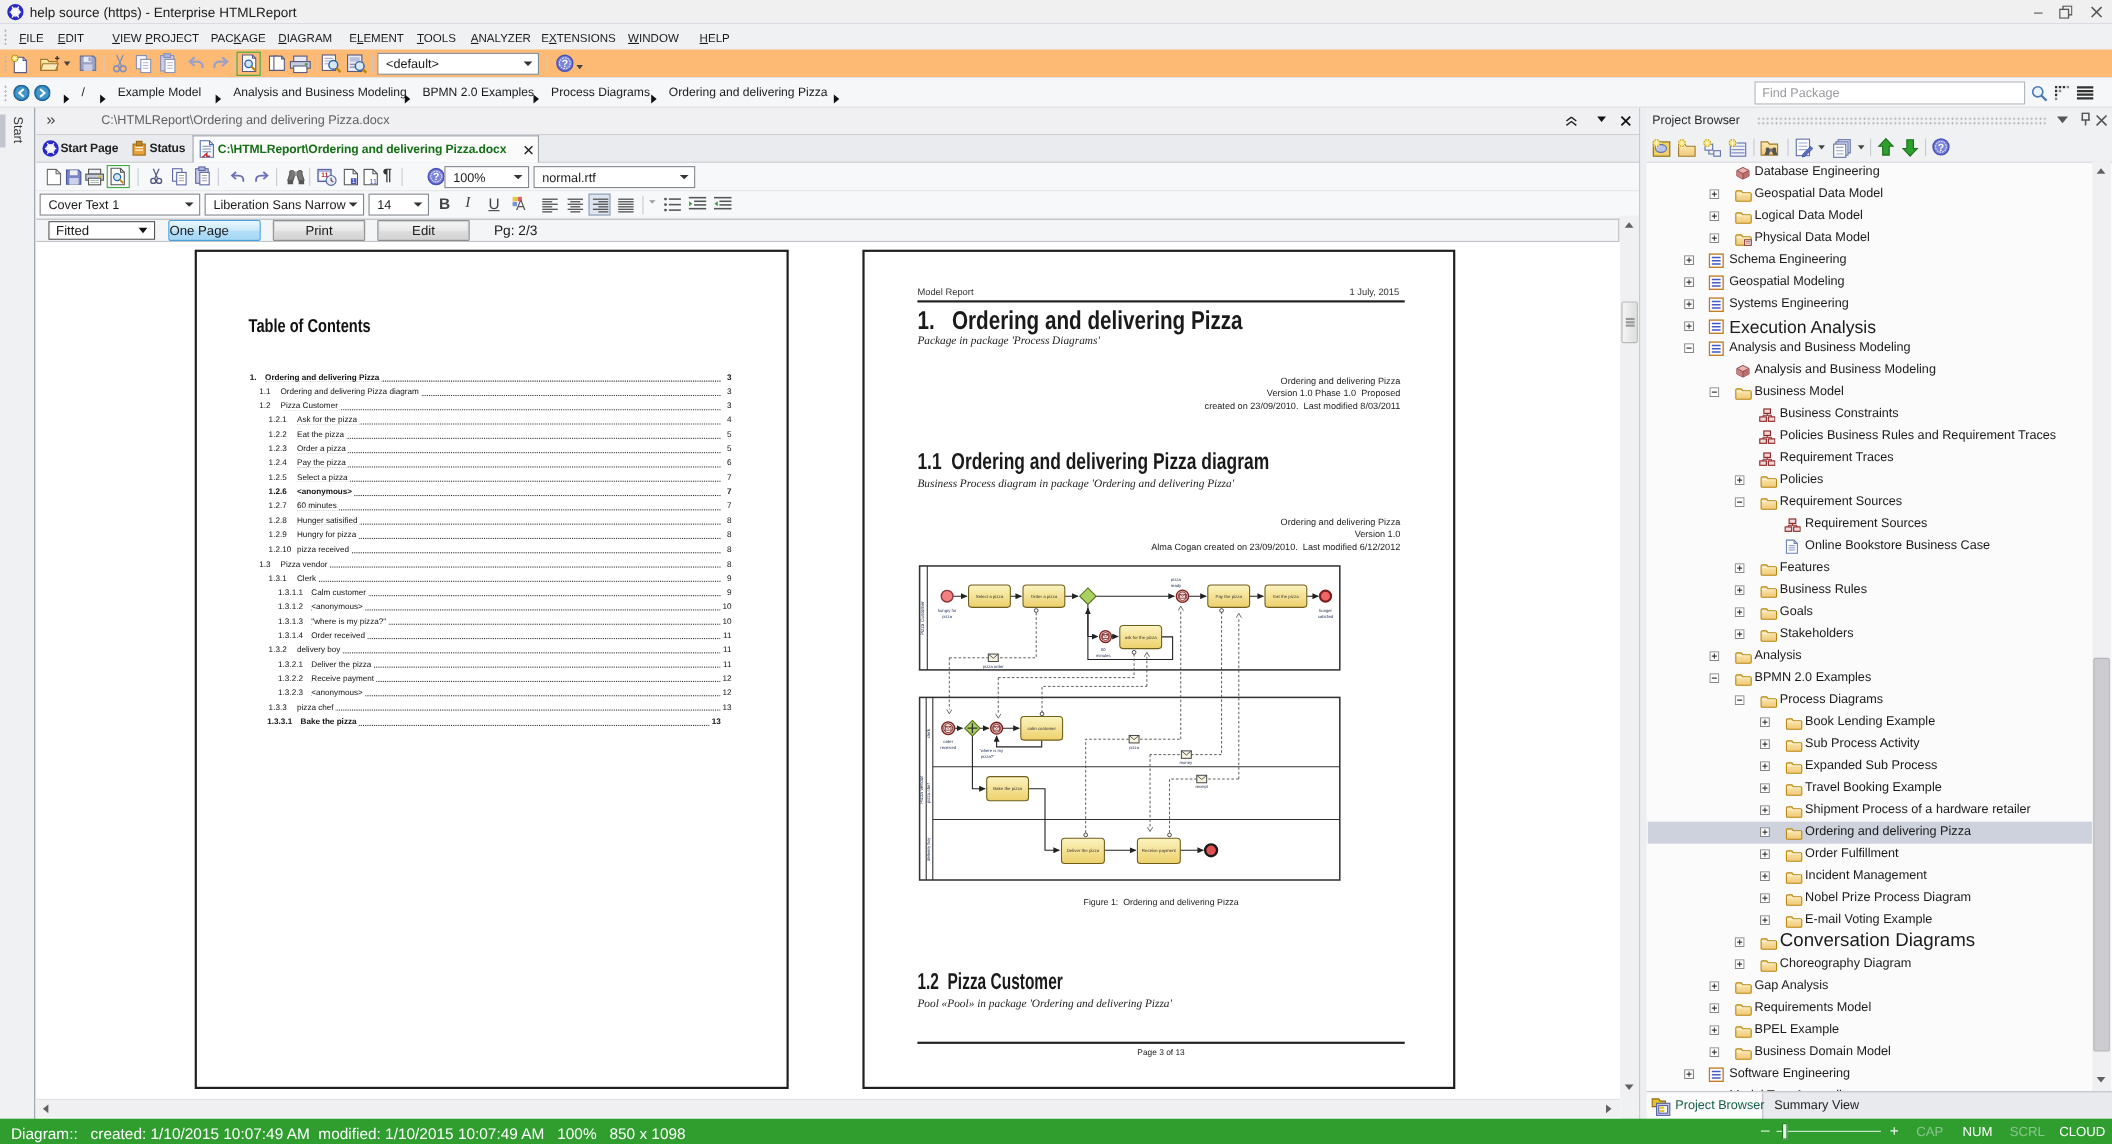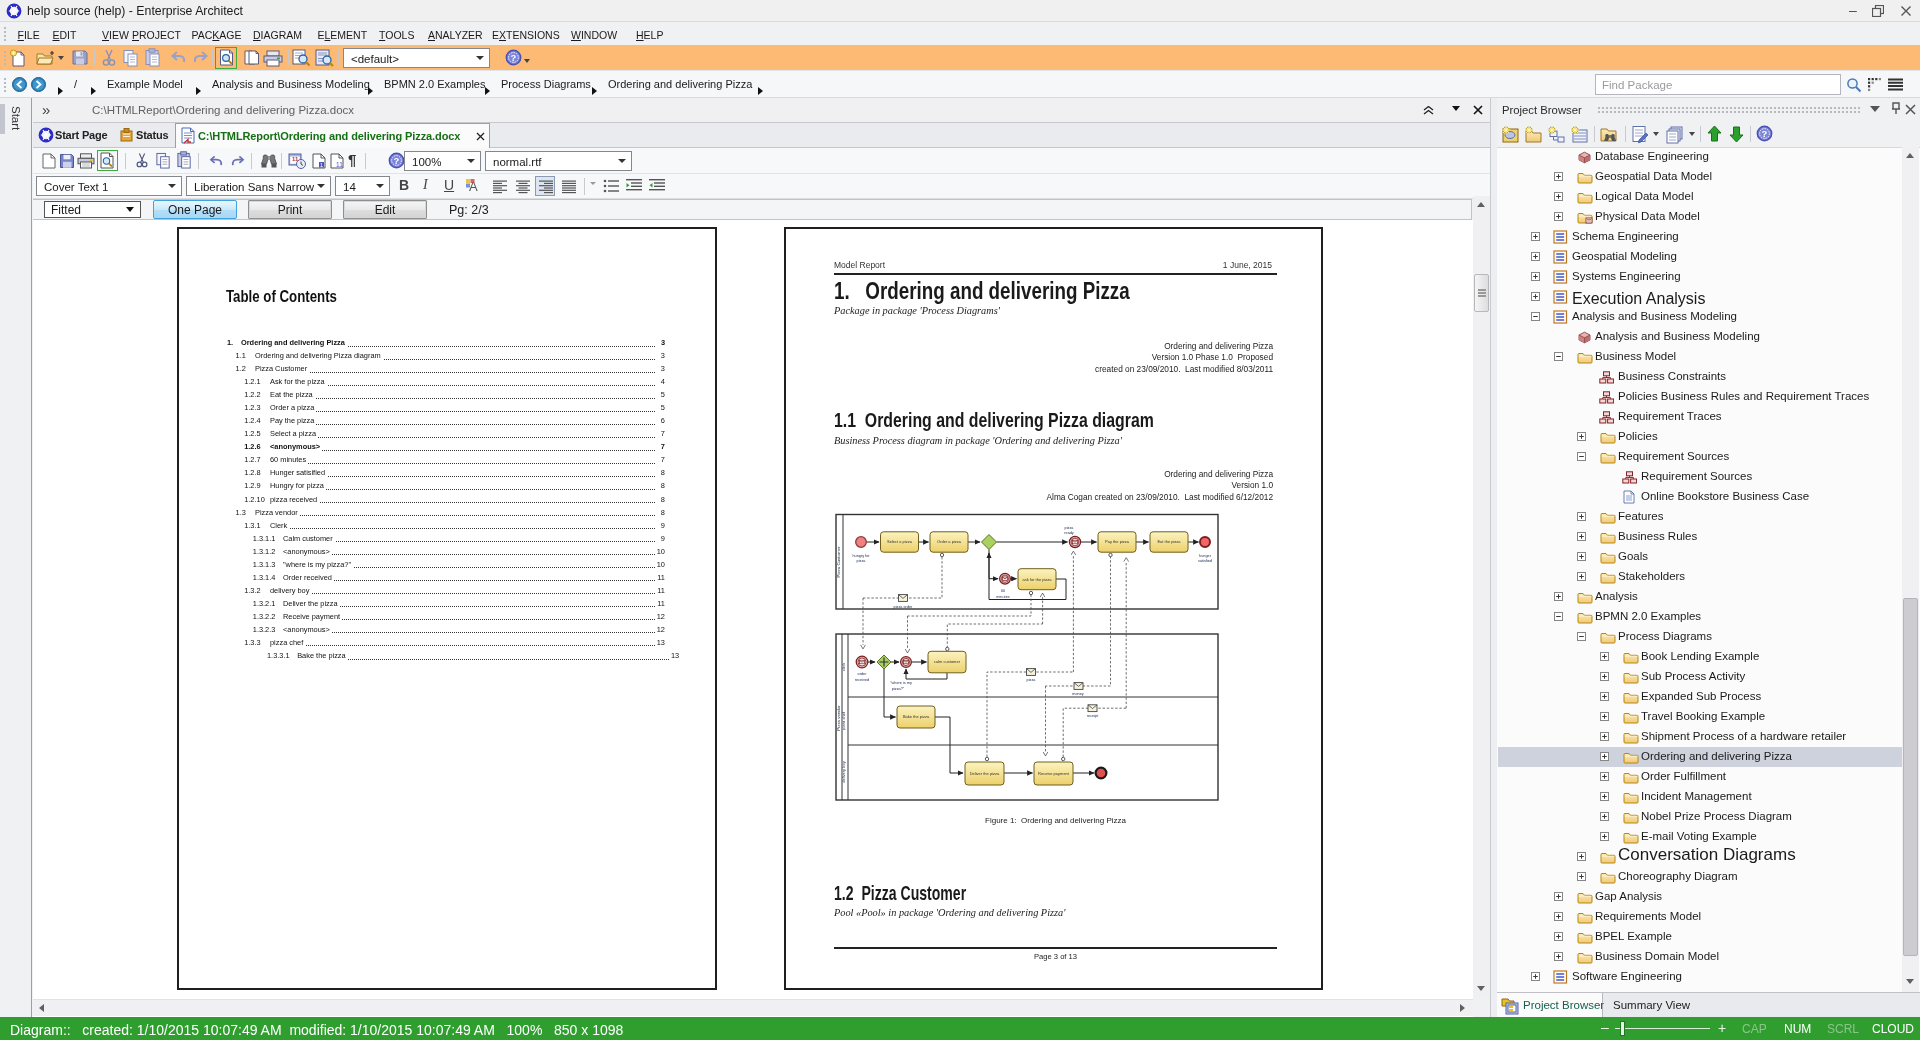--- a/index.html
+++ b/index.html
@@ -37,21 +37,21 @@
         <stop offset="1" stop-color="#a8d9f5"></stop>
       </linearGradient>
 </defs>
   </svg>
 
 <div class="abs" style="left:0;top:0;width:1920px;height:22px;background:#f0f0f0;border-bottom:1px solid #d7dae2">
 <svg class="ic" style="left:6px;top:3px" width="16" height="16" viewBox="0 0 16 16">
       <circle cx="8" cy="8" r="5.8" fill="none" stroke="#2a2ac8" stroke-width="3.2"></circle>
       <path d="M5 3 L11 13 M11 3 L5 13 M2.8 8 H13.2" stroke="#fff" stroke-width="1.2"></path>
     </svg>
-<span class="abs" style="left:27px;top:4px;font-size:12.3px;color:#1b1b1b">help source (help) - Enterprise Architect</span>
+<span class="abs" style="left:27px;top:4px;font-size:12.3px;color:#1b1b1b">help source (https) - Enterprise HTMLReport</span>
 <span class="abs" style="left:1845px;top:2px;width:16px;text-align:center;font-size:14px;color:#555">–</span>
 <svg class="ic" style="left:1872px;top:5px" width="12" height="12" viewBox="0 0 12 12">
       <rect x="3.5" y="0.5" width="8" height="8" fill="none" stroke="#555" stroke-width="1.2"></rect>
       <rect x="0.5" y="3.5" width="8" height="8" fill="#f0f0f0" stroke="#555" stroke-width="1.2"></rect>
     </svg>
 <svg class="ic" style="left:1900px;top:5px" width="12" height="12" viewBox="0 0 12 12">
       <path d="M1.5 1.5 L10.5 10.5 M10.5 1.5 L1.5 10.5" stroke="#555" stroke-width="1.4"></path>
     </svg>
 </div>
 <div class="abs" style="left:0;top:22px;width:1920px;height:23px;background:#f0f1f3">
@@ -425,21 +425,21 @@
         <rect x="0" y="11" width="16" height="1.4"></rect>
       </g>
       <path d="M3.5 5 L0.5 7.2 L3.5 9.4Z" fill="#3a9a3a"></path>
     </svg>
   </div>
 <div class="abs" style="left:33px;top:199px;width:1439px;height:21px;background:#f4f5f6;border:1px solid #c2c3c8;border-left:none">
     <div class="abs" style="left:11px;top:1px;width:97px;height:17px;background:#fff;border:1px solid #555">
       <span class="abs" style="left:6px;top:1px;font-size:12px">Fitted</span>
       <span class="abs" style="right:6px;top:5px;width:0;height:0;border-left:4px solid transparent;border-right:4px solid transparent;border-top:5px solid #111"></span>
     </div>
-    <div class="abs" style="left:120px;top:0px;width:84px;height:19px;background:linear-gradient(#e9f7fe,#c9e9fa 50%,#b4def7 52%,#a6d8f5);border:1.5px solid #41a2dd;border-radius:2px;text-align:center;font-size:12px;padding-top:2px">One Page</div>
+    <div class="abs" style="left:120px;top:0px;width:84px;height:19px;background:linear-gradient(#e9f7fe,#c9e9fa 50%,#b4def7 52%,#a6d8f5);border:1.5px solid #41a2dd;border-radius:2px;font-size:12px;padding-top:2px">One Page</div>
     <div class="abs" style="left:215px;top:0px;width:84px;height:19px;background:linear-gradient(#f6f6f6,#e9e9e9 50%,#dedede 52%,#d2d2d2);border:1px solid #8e8e8e;box-shadow:0 0 0 1px #d8d8d8 inset;border-radius:1px;text-align:center;font-size:12px;padding-top:2px">Print</div>
     <div class="abs" style="left:310px;top:0px;width:84px;height:19px;background:linear-gradient(#f6f6f6,#e9e9e9 50%,#dedede 52%,#d2d2d2);border:1px solid #8e8e8e;box-shadow:0 0 0 1px #d8d8d8 inset;border-radius:1px;text-align:center;font-size:12px;padding-top:2px">Edit</div>
     <span class="abs" style="left:416px;top:3px;font-size:12.5px">Pg: 2/3</span>
   </div>
 <div class="abs" style="left:33px;top:220px;width:1440px;height:797px;background:#fff;overflow:hidden"></div>
 <div class="abs" style="left:1473px;top:196px;width:17px;height:801px;background:#f0f0f2">
 <div class="abs" style="left:0;top:0;width:17px;height:17px">
       <span class="abs" style="left:4px;top:6px;width:0;height:0;border-left:4.5px solid transparent;border-right:4.5px solid transparent;border-bottom:5px solid #606060"></span>
     </div>
 <div class="abs" style="left:1px;top:78px;width:15px;height:38px;background:linear-gradient(90deg,#f5f5f5,#ddddde);border:1px solid #b8b8bc;border-radius:2px">
@@ -595,30 +595,30 @@
       <span style="position:absolute;left:30.200000000000003px;top:0;background:#fff;padding-right:2px;z-index:2">&lt;anonymous&gt;</span>
       <span style="position:absolute;left:30.200000000000003px;right:10px;bottom:2.5px;border-bottom:1px dotted #333;z-index:1"></span>
       <span style="position:absolute;right:0;top:0;background:#fff;padding-left:2px;z-index:2">12</span>
     </div>
     <div class="abs" style="left:65.2px;top:408.9px;width:420.8px;height:11px;font-size:7.4px;font-weight:normal;color:#111">
       <span style="position:absolute;left:0;top:0">1.3.3</span>
       <span style="position:absolute;left:25.799999999999997px;top:0;background:#fff;padding-right:2px;z-index:2">pizza chef</span>
       <span style="position:absolute;left:25.799999999999997px;right:10px;bottom:2.5px;border-bottom:1px dotted #333;z-index:1"></span>
       <span style="position:absolute;right:0;top:0;background:#fff;padding-left:2px;z-index:2">13</span>
     </div>
-    <div class="abs" style="left:88px;top:422.0px;width:412.2px;height:11px;font-size:7.4px;font-weight:normal;color:#111">
+    <div class="abs" style="left:64px;top:422.0px;width:412.2px;height:11px;font-size:7.4px;font-weight:bold;color:#111">
       <span style="position:absolute;left:0;top:0">1.3.3.1</span>
       <span style="position:absolute;left:30.200000000000003px;top:0;background:#fff;padding-right:2px;z-index:2">Bake the pizza</span>
       <span style="position:absolute;left:30.200000000000003px;right:10px;bottom:2.5px;border-bottom:1px dotted #333;z-index:1"></span>
       <span style="position:absolute;right:0;top:0;background:#fff;padding-left:2px;z-index:2">13</span>
     </div>
   </div>
 <div class="abs" style="left:784px;top:227px;width:539px;height:763px;background:#fff;border:2px solid #1f1f1f">
     <span class="abs" style="left:48px;top:31px;font-size:8.5px;color:#333">Model Report</span>
-    <span class="abs" style="right:49px;top:31px;font-size:8.5px;color:#333">1 June, 2015</span>
+    <span class="abs" style="right:49px;top:31px;font-size:8.5px;color:#333">1 July, 2015</span>
     <div class="abs" style="left:48px;top:44px;width:443px;height:1.8px;background:#222"></div>
     <div class="abs" style="left:48px;top:49px;font-size:23.5px;font-weight:bold;color:#1a1a1a;transform:scaleX(0.80);transform-origin:left top;white-space:nowrap">1.&nbsp;&nbsp;&nbsp;Ordering and delivering Pizza</div>
     <div class="abs" style="left:48px;top:76px;font-size:10.3px;font-style:italic;font-family:'Liberation Serif',serif;color:#222">Package in package 'Process Diagrams'</div>
     <div class="abs" style="right:48px;top:112px;font-size:8.3px;color:#222;text-align:right;line-height:11.3px">Ordering and delivering Pizza<br>Version 1.0 Phase 1.0&nbsp; Proposed<br>created on 23/09/2010.&nbsp; Last modified 8/03/2011</div>
     <div class="abs" style="left:48px;top:179px;font-size:21px;font-weight:bold;color:#1a1a1a;transform:scaleX(0.755);transform-origin:left top;white-space:nowrap">1.1&nbsp;&nbsp;Ordering and delivering Pizza diagram</div>
     <div class="abs" style="left:48px;top:206px;font-size:10.3px;font-style:italic;font-family:'Liberation Serif',serif;color:#222">Business Process diagram in package 'Ordering and delivering Pizza'</div>
     <div class="abs" style="right:48px;top:240px;font-size:8.3px;color:#222;text-align:right;line-height:11.3px">Ordering and delivering Pizza<br>Version 1.0<br>Alma Cogan created on 23/09/2010.&nbsp; Last modified 6/12/2012</div>
     <div class="abs" style="left:0;top:587px;width:539px;text-align:center;font-size:8px;color:#222">Figure 1:&nbsp; Ordering and delivering Pizza</div>
     <div class="abs" style="left:48px;top:652px;font-size:21px;font-weight:bold;color:#1a1a1a;transform:scaleX(0.67);transform-origin:left top;white-space:nowrap">1.2&nbsp;&nbsp;Pizza Customer</div>
     <div class="abs" style="left:48px;top:678px;font-size:10.3px;font-style:italic;font-family:'Liberation Serif',serif;color:#222">Pool «Pool» in package 'Ordering and delivering Pizza'</div>

